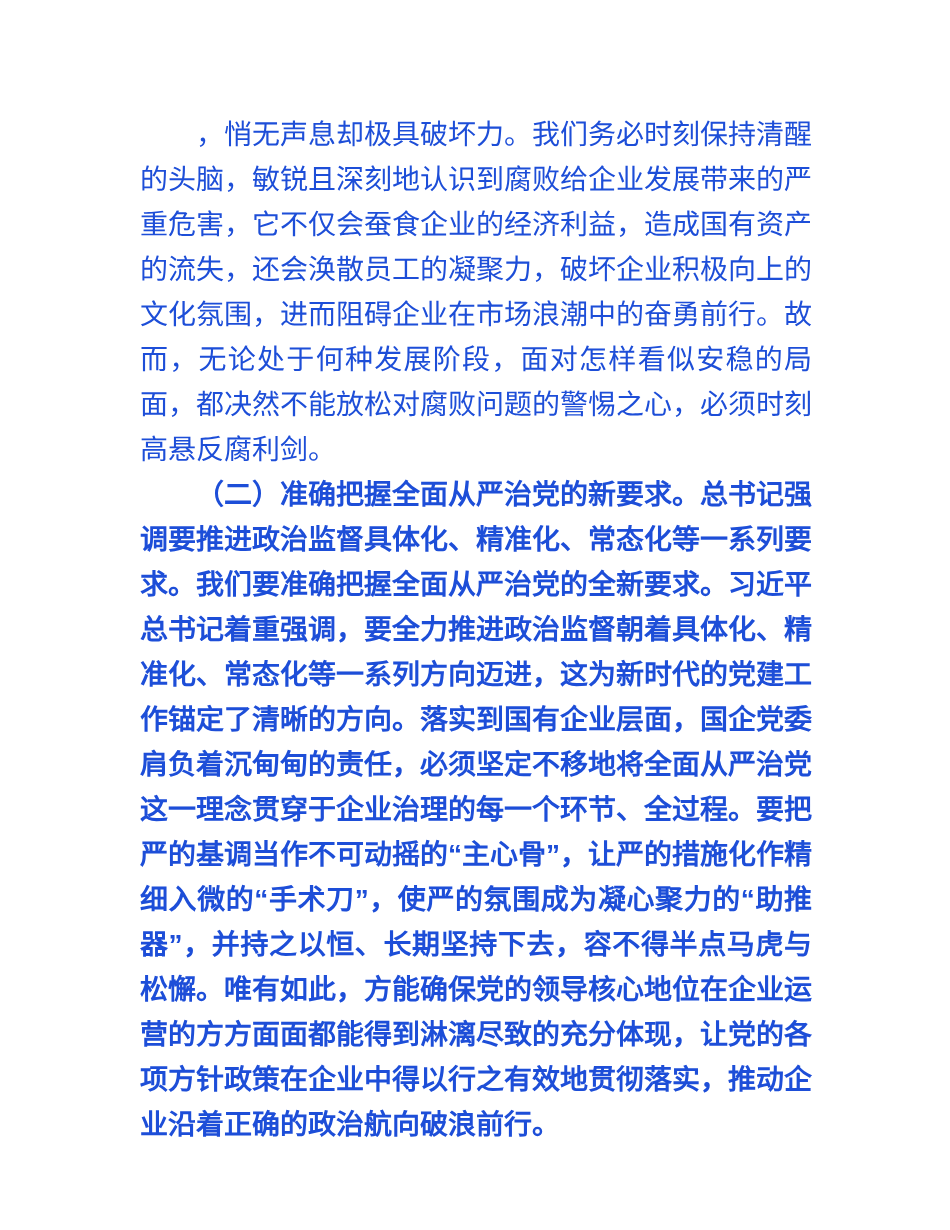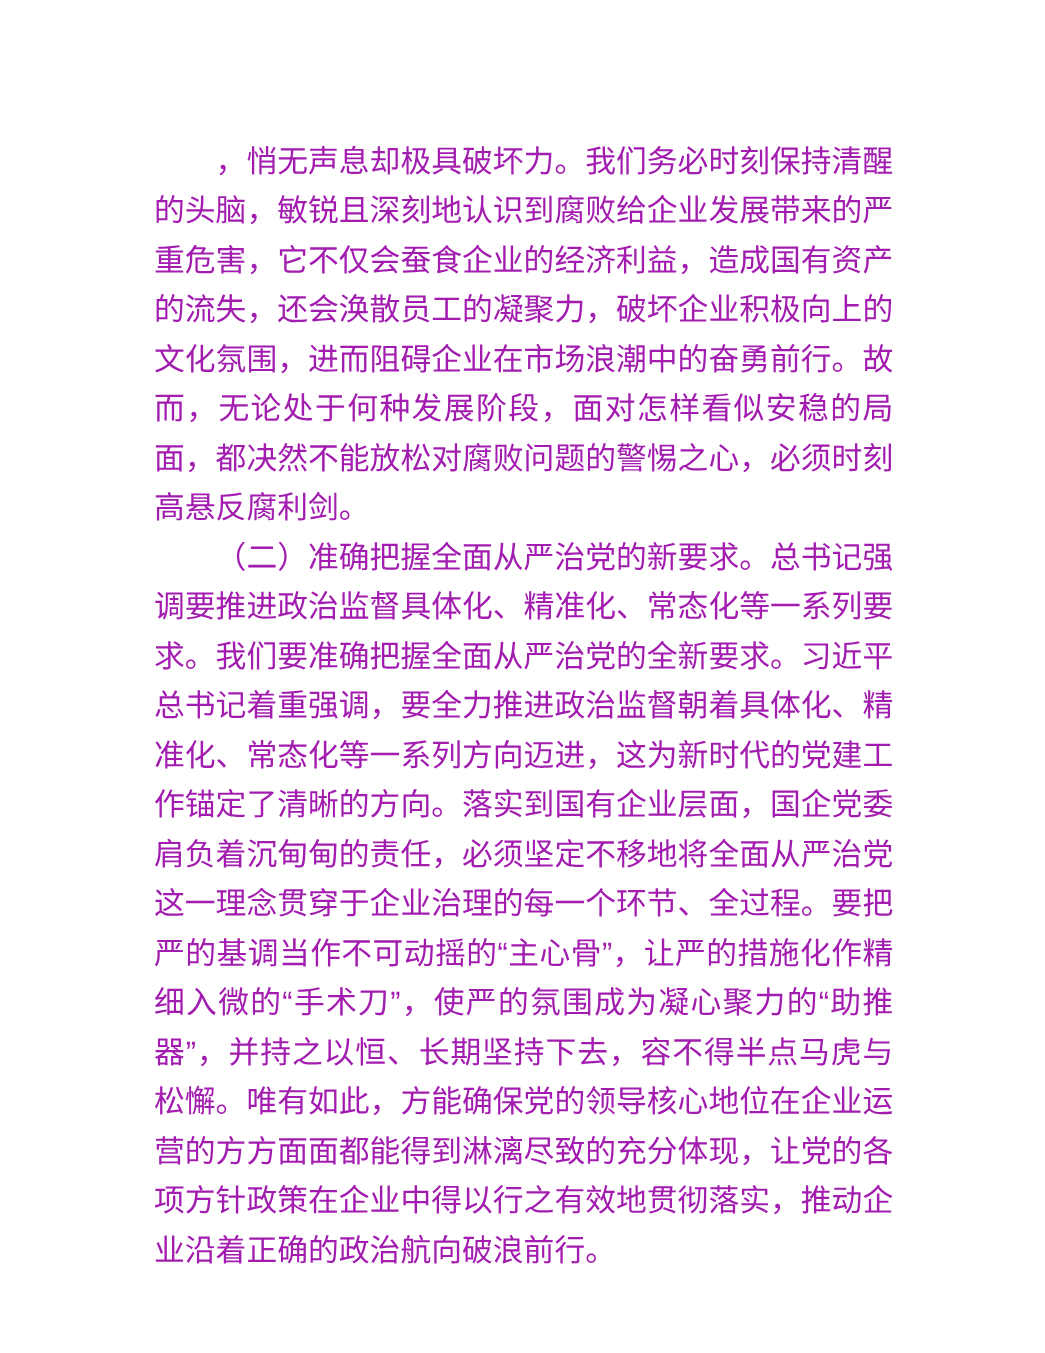--- a/index.html
+++ b/index.html
@@ -19,35 +19,36 @@
   }
 
   .doc-body {
     position: absolute;
     left: 140px;
     top: 112px;
     width: 672px;
   }
 
   .para {
-    margin: 12px 0 0 0;
+    margin: 0 0 0 0;
     font-family: "Liberation Sans", "DejaVu Sans", sans-serif;
     font-size: 28px;
     line-height: 45px;
-    color: #a21caf;
+    color: #1d4ed8;
     text-align: justify;
     text-justify: inter-character;
     text-indent: 2em;
     letter-spacing: 0px;
     word-break: break-all;
     -webkit-font-smoothing: none;
   }
 
   .para + .para {
     margin-top: 0px;
+    font-weight: bold;
   }
 </style>
 </head>
 <body>
 
 <div class="page">
   <div class="doc-body">
     <p class="para">，悄无声息却极具破坏力。我们务必时刻保持清醒的头脑，敏锐且深刻地认识到腐败给企业发展带来的严重危害，它不仅会蚕食企业的经济利益，造成国有资产的流失，还会涣散员工的凝聚力，破坏企业积极向上的文化氛围，进而阻碍企业在市场浪潮中的奋勇前行。故而，无论处于何种发展阶段，面对怎样看似安稳的局面，都决然不能放松对腐败问题的警惕之心，必须时刻高悬反腐利剑。</p>
     <p class="para">（二）准确把握全面从严治党的新要求。总书记强调要推进政治监督具体化、精准化、常态化等一系列要求。我们要准确把握全面从严治党的全新要求。习近平总书记着重强调，要全力推进政治监督朝着具体化、精准化、常态化等一系列方向迈进，这为新时代的党建工作锚定了清晰的方向。落实到国有企业层面，国企党委肩负着沉甸甸的责任，必须坚定不移地将全面从严治党这一理念贯穿于企业治理的每一个环节、全过程。要把严的基调当作不可动摇的“主心骨”，让严的措施化作精细入微的“手术刀”，使严的氛围成为凝心聚力的“助推器”，并持之以恒、长期坚持下去，容不得半点马虎与松懈。唯有如此，方能确保党的领导核心地位在企业运营的方方面面都能得到淋漓尽致的充分体现，让党的各项方针政策在企业中得以行之有效地贯彻落实，推动企业沿着正确的政治航向破浪前行。</p>
   </div>

